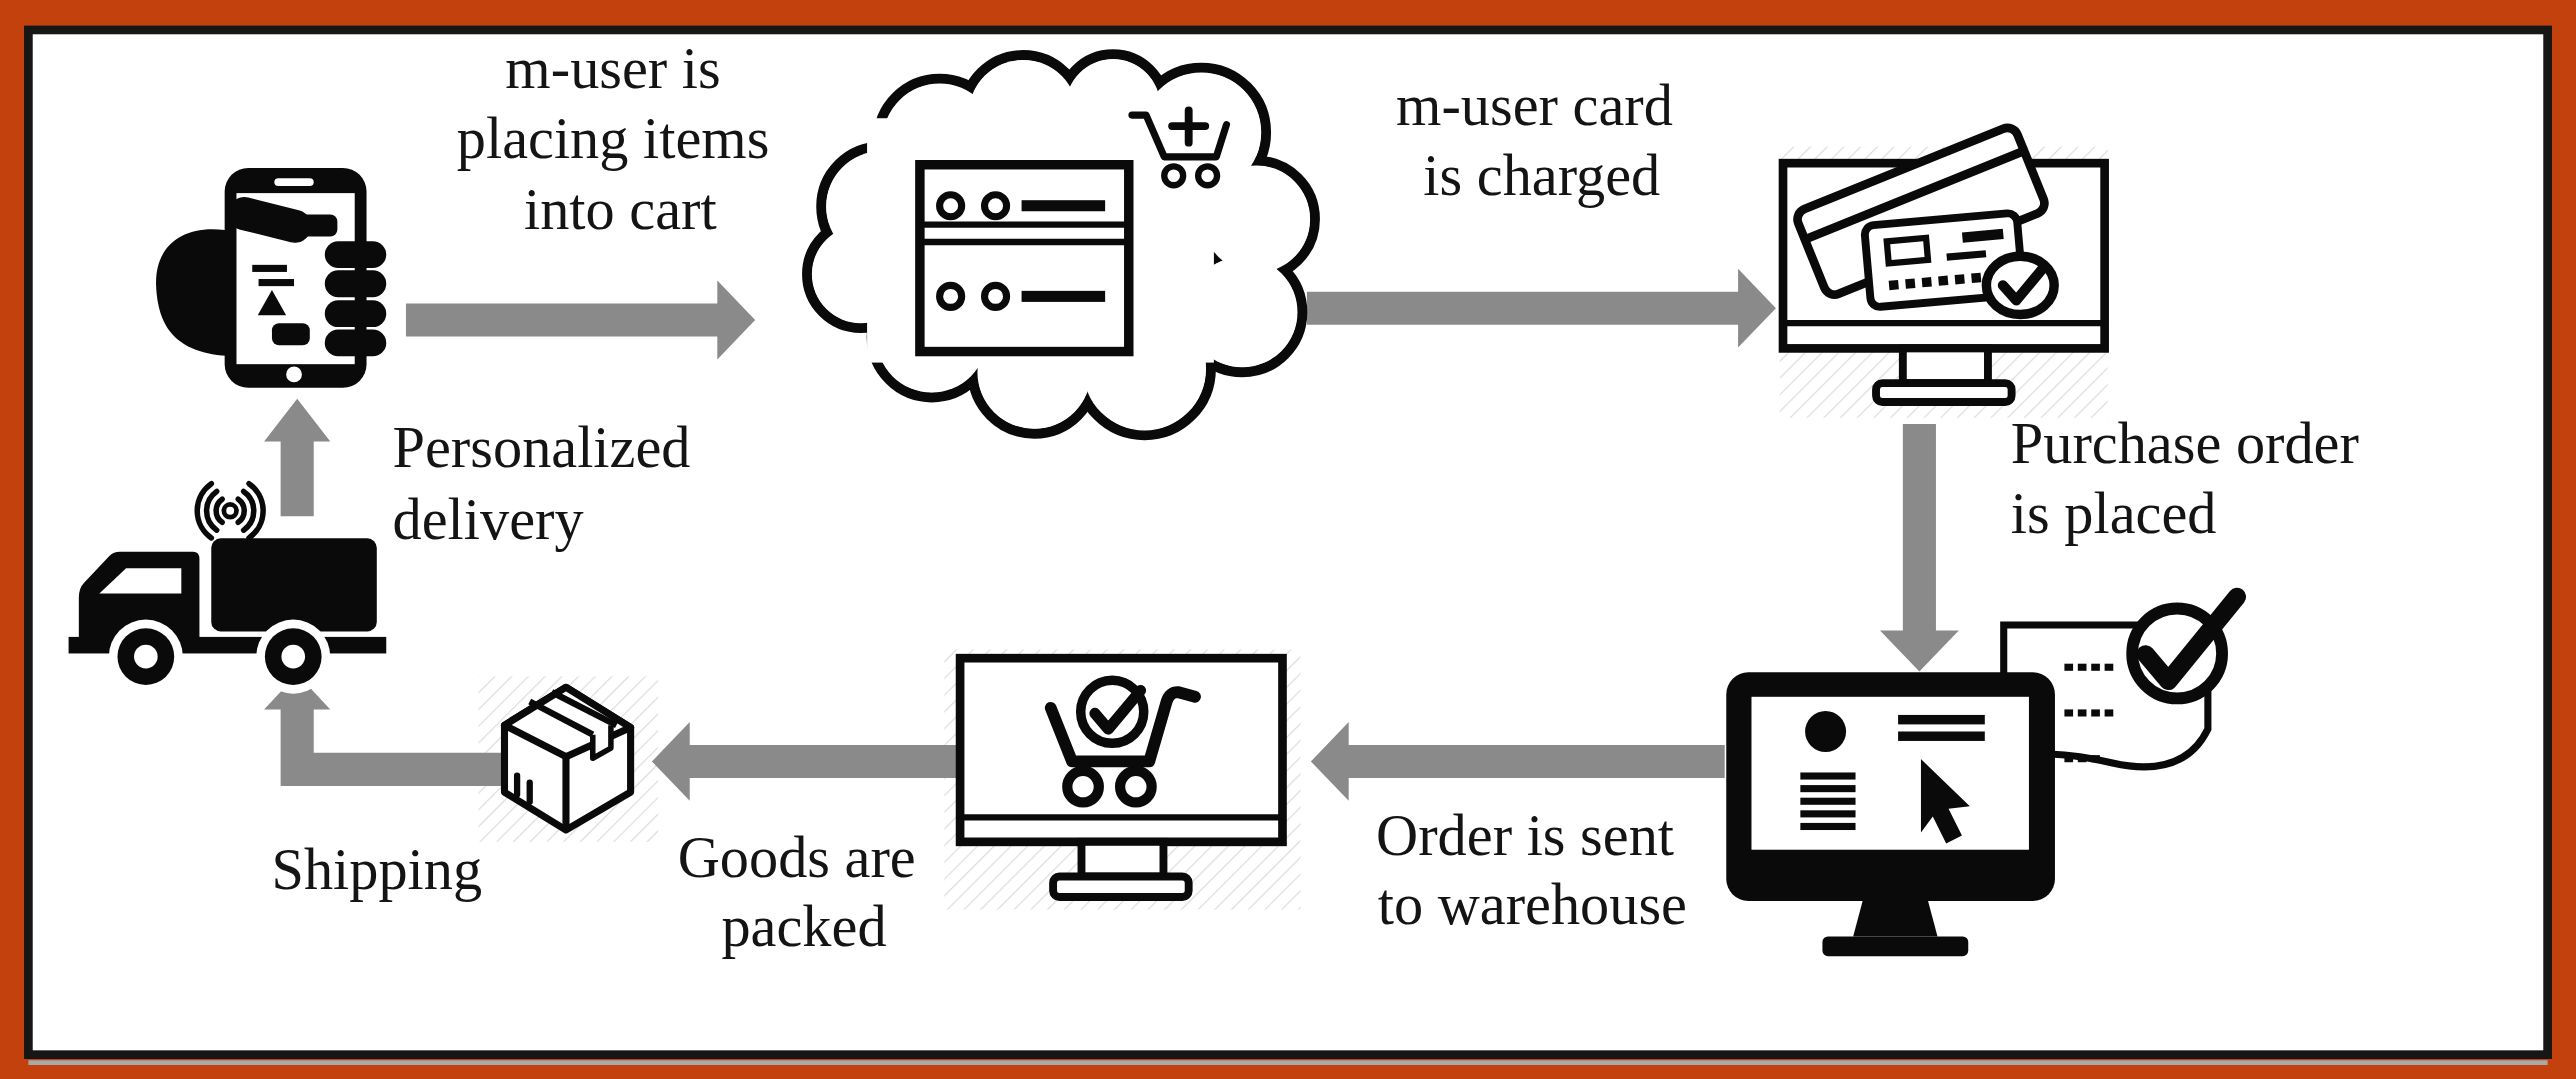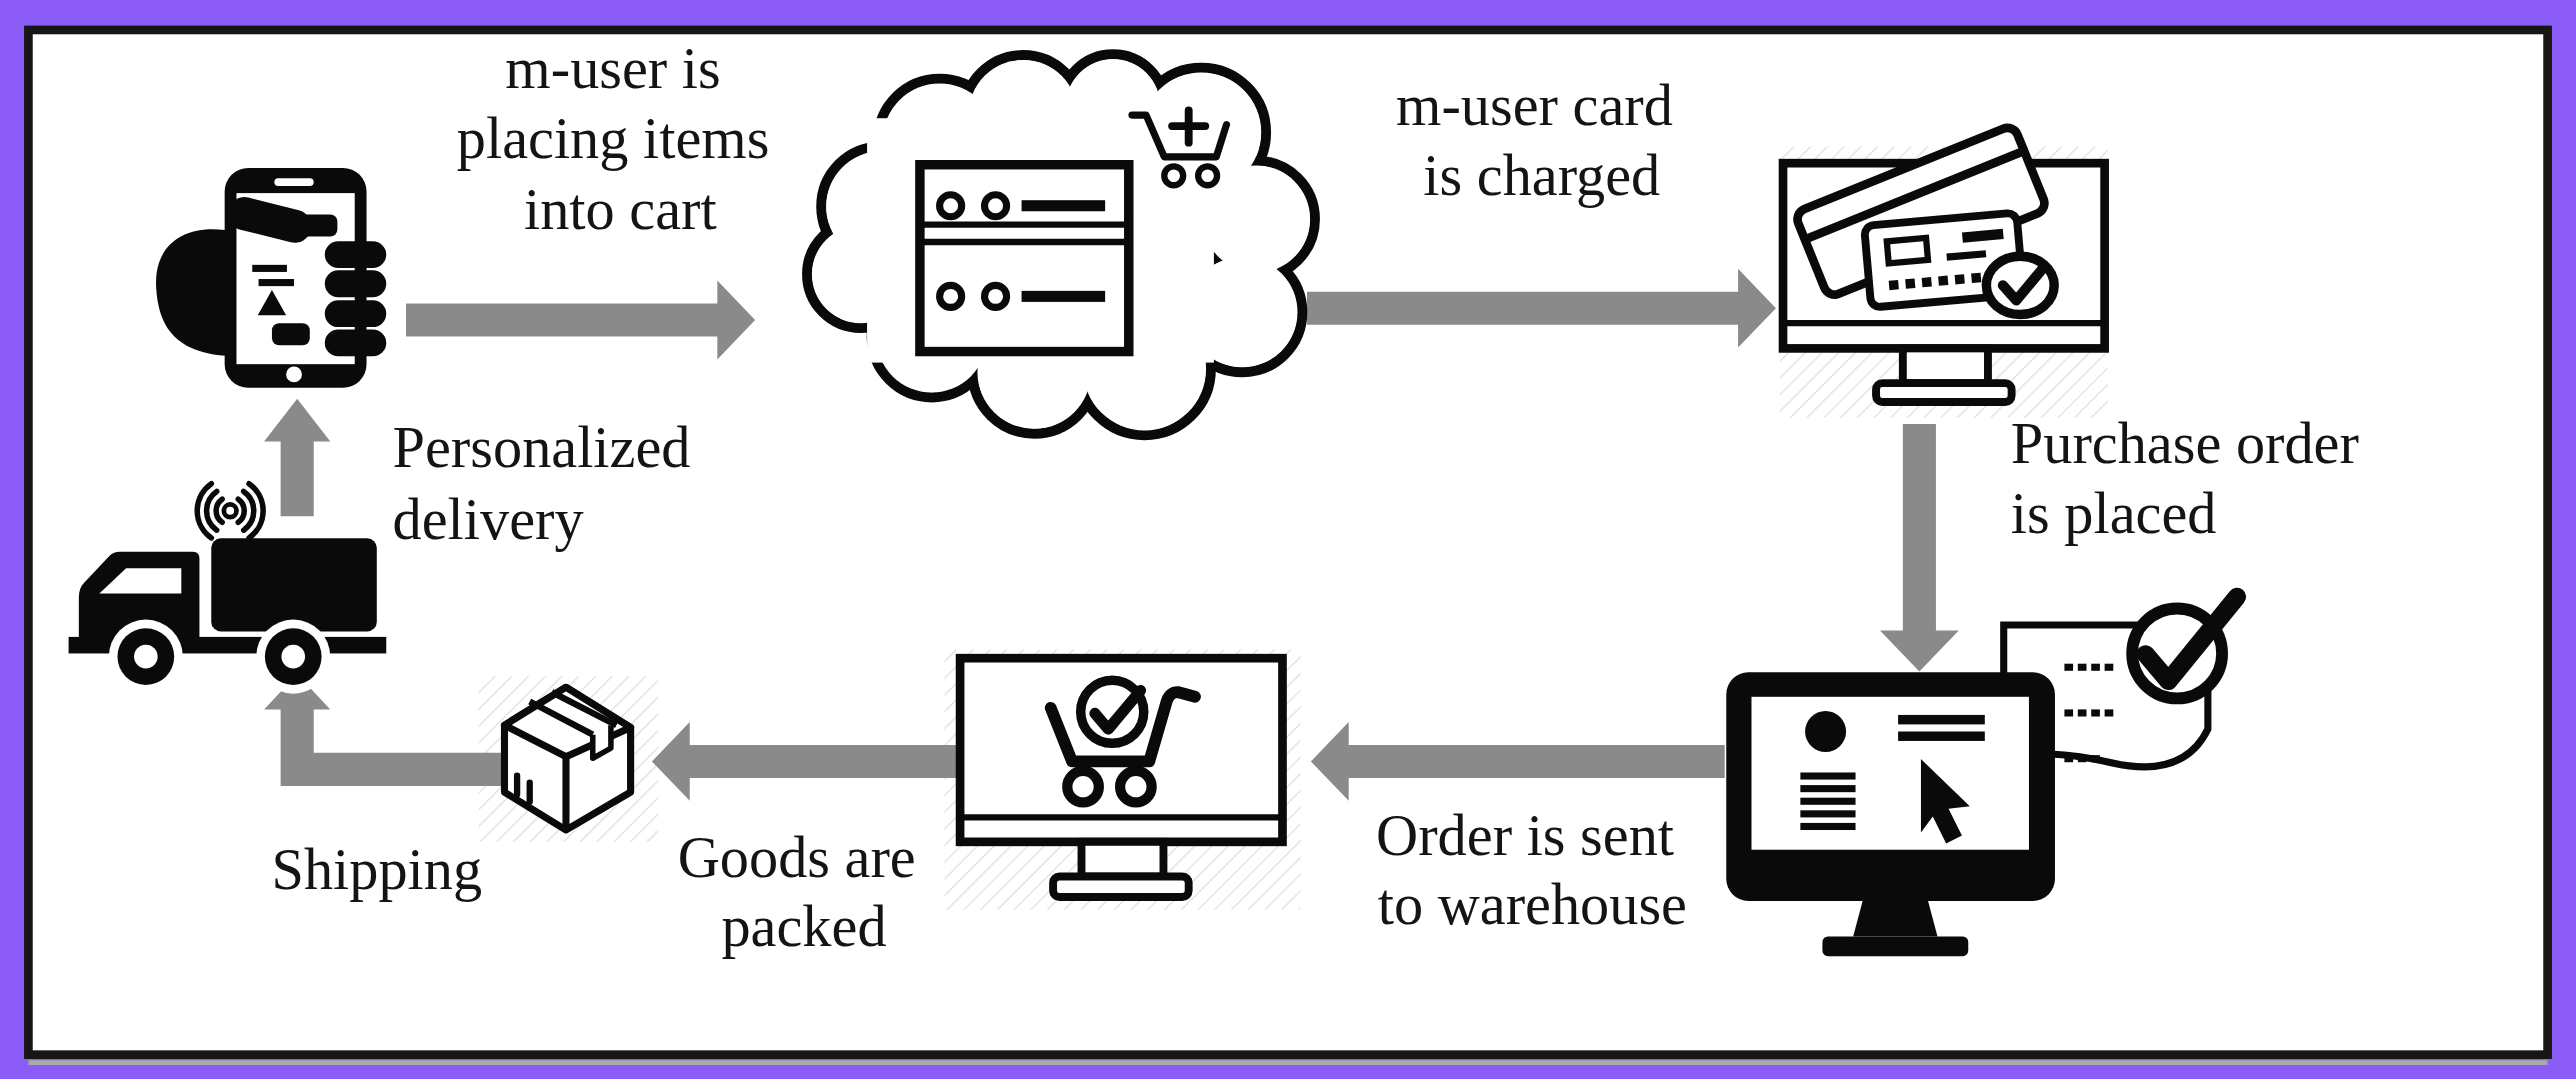--- a/index.html
+++ b/index.html
@@ -2,21 +2,21 @@
 <html style="font-size:12.6px"><head>
 <meta charset="utf-8">
 <style>
   html, body {
     margin: 0;
     padding: 0;
     background: #ffffff;
   }
   .figure-wrap {
     width: 100%;
-    background: #8b5cf6;
+    background: #c2410c;
   }
   svg { display: block; width: 100%; height: auto; }
   .lbl {
     font-family: "Liberation Serif", "DejaVu Serif", serif;
     font-size: 74px;
     fill: #141414;
   }
   .arrow { fill: #8a8a8a; }
   .ink { stroke: #0a0a0a; fill: none; }
   .inkfill { fill: #0a0a0a; }

